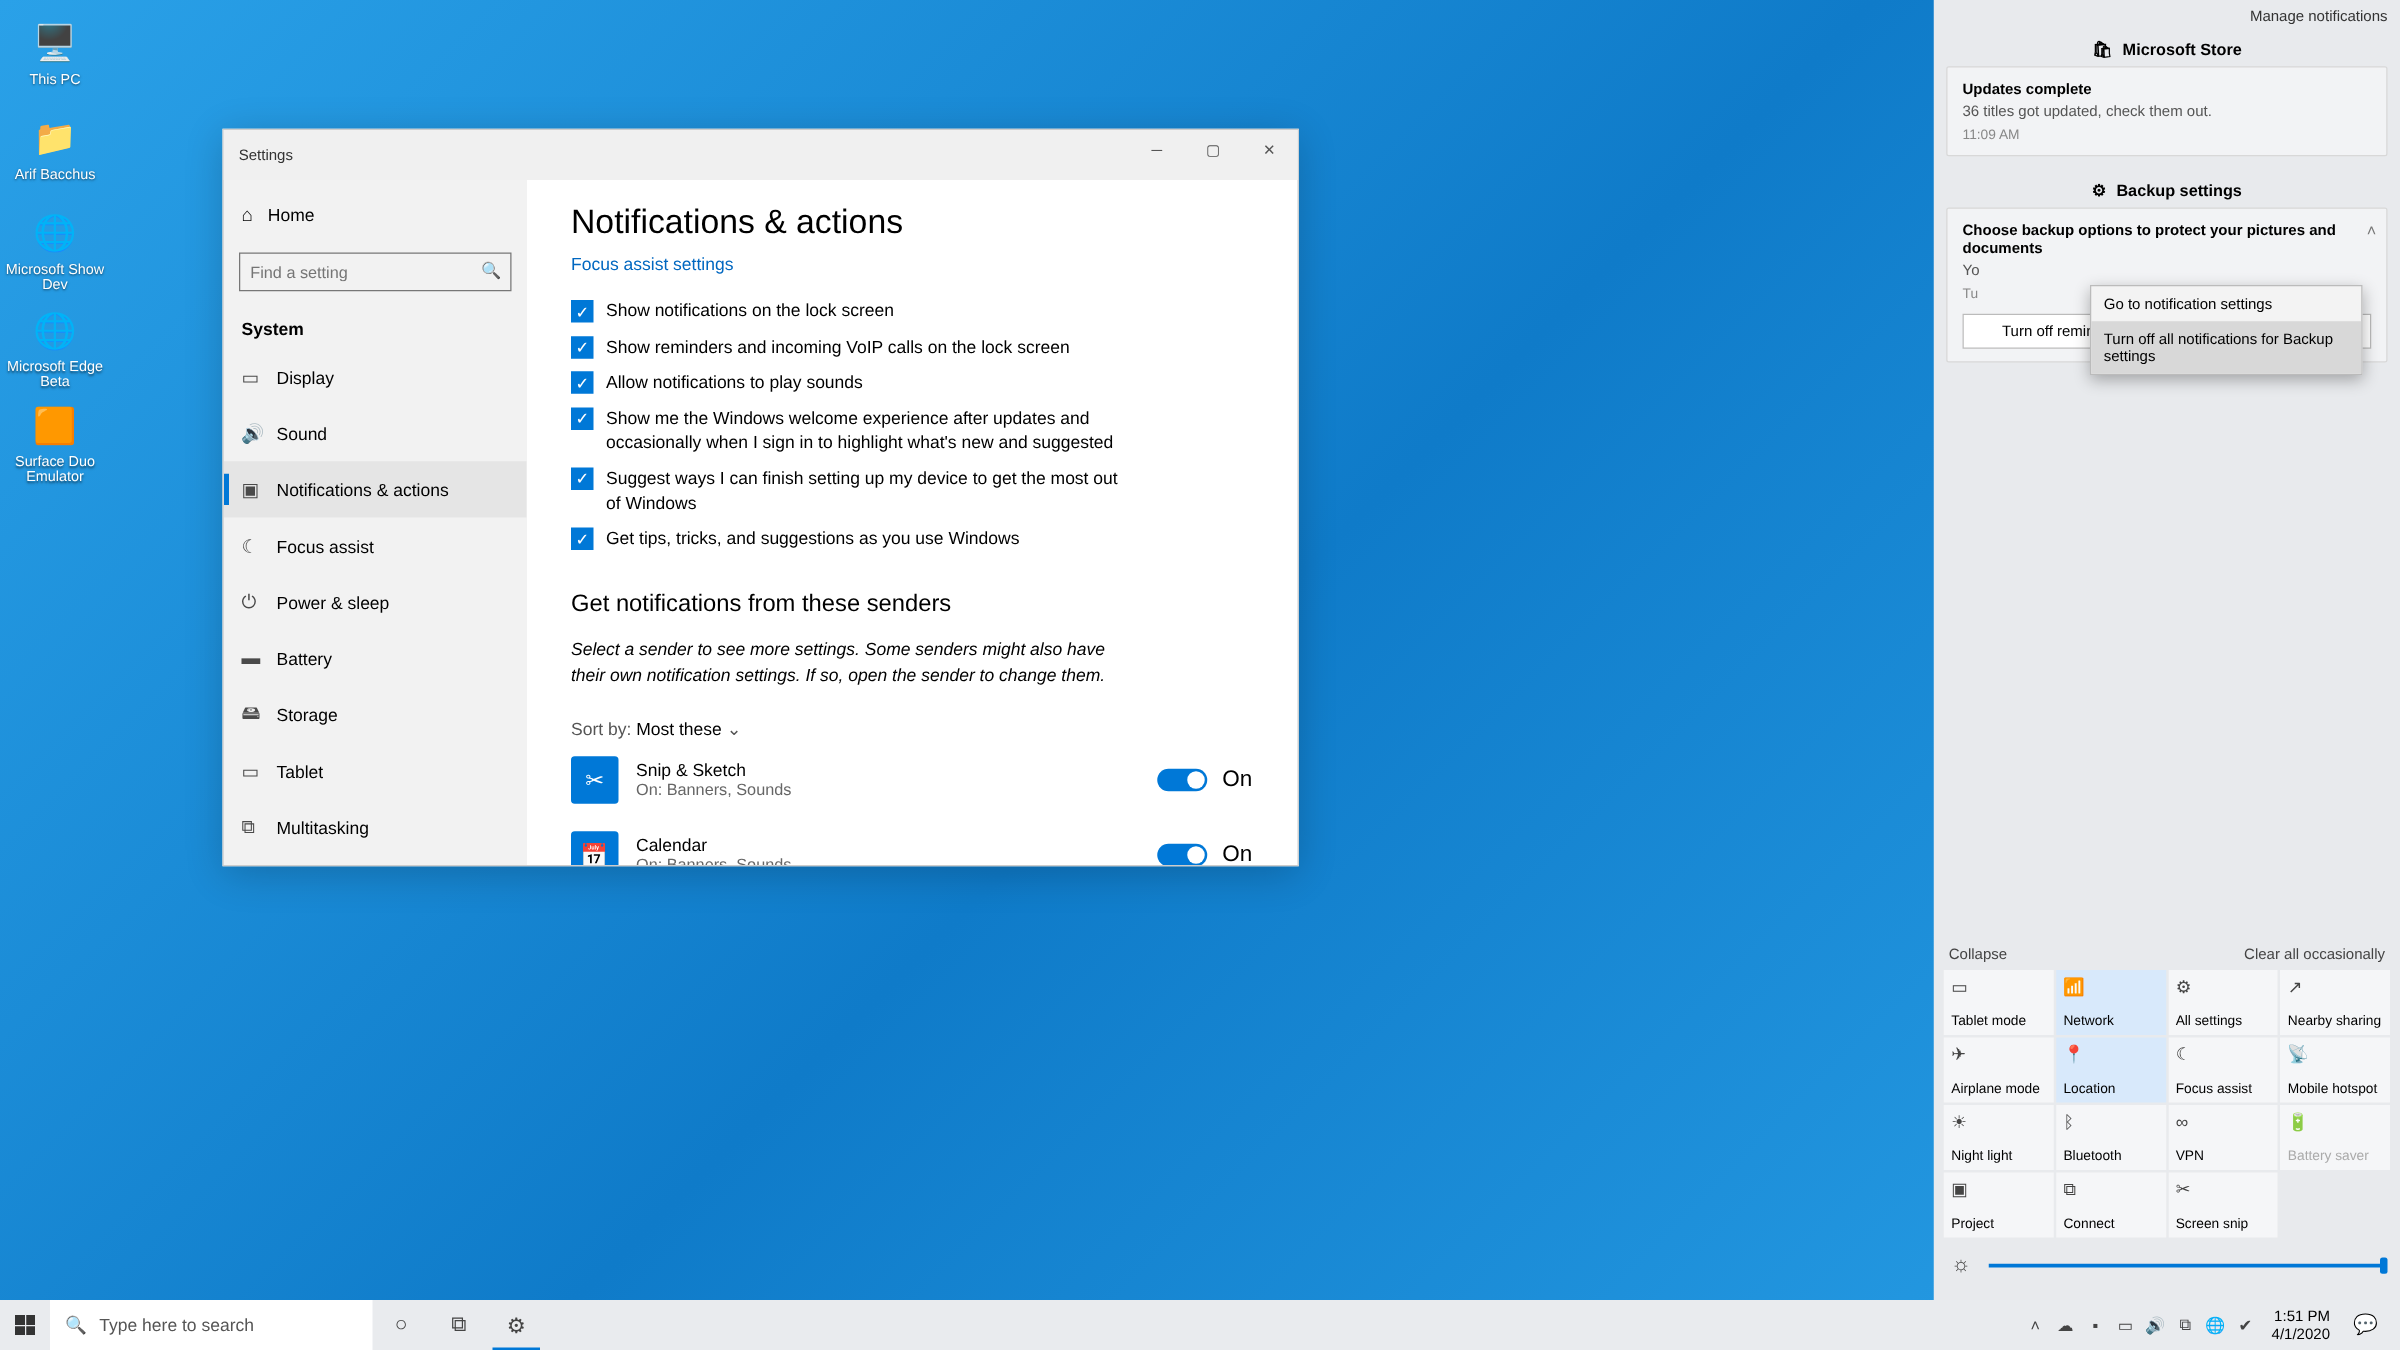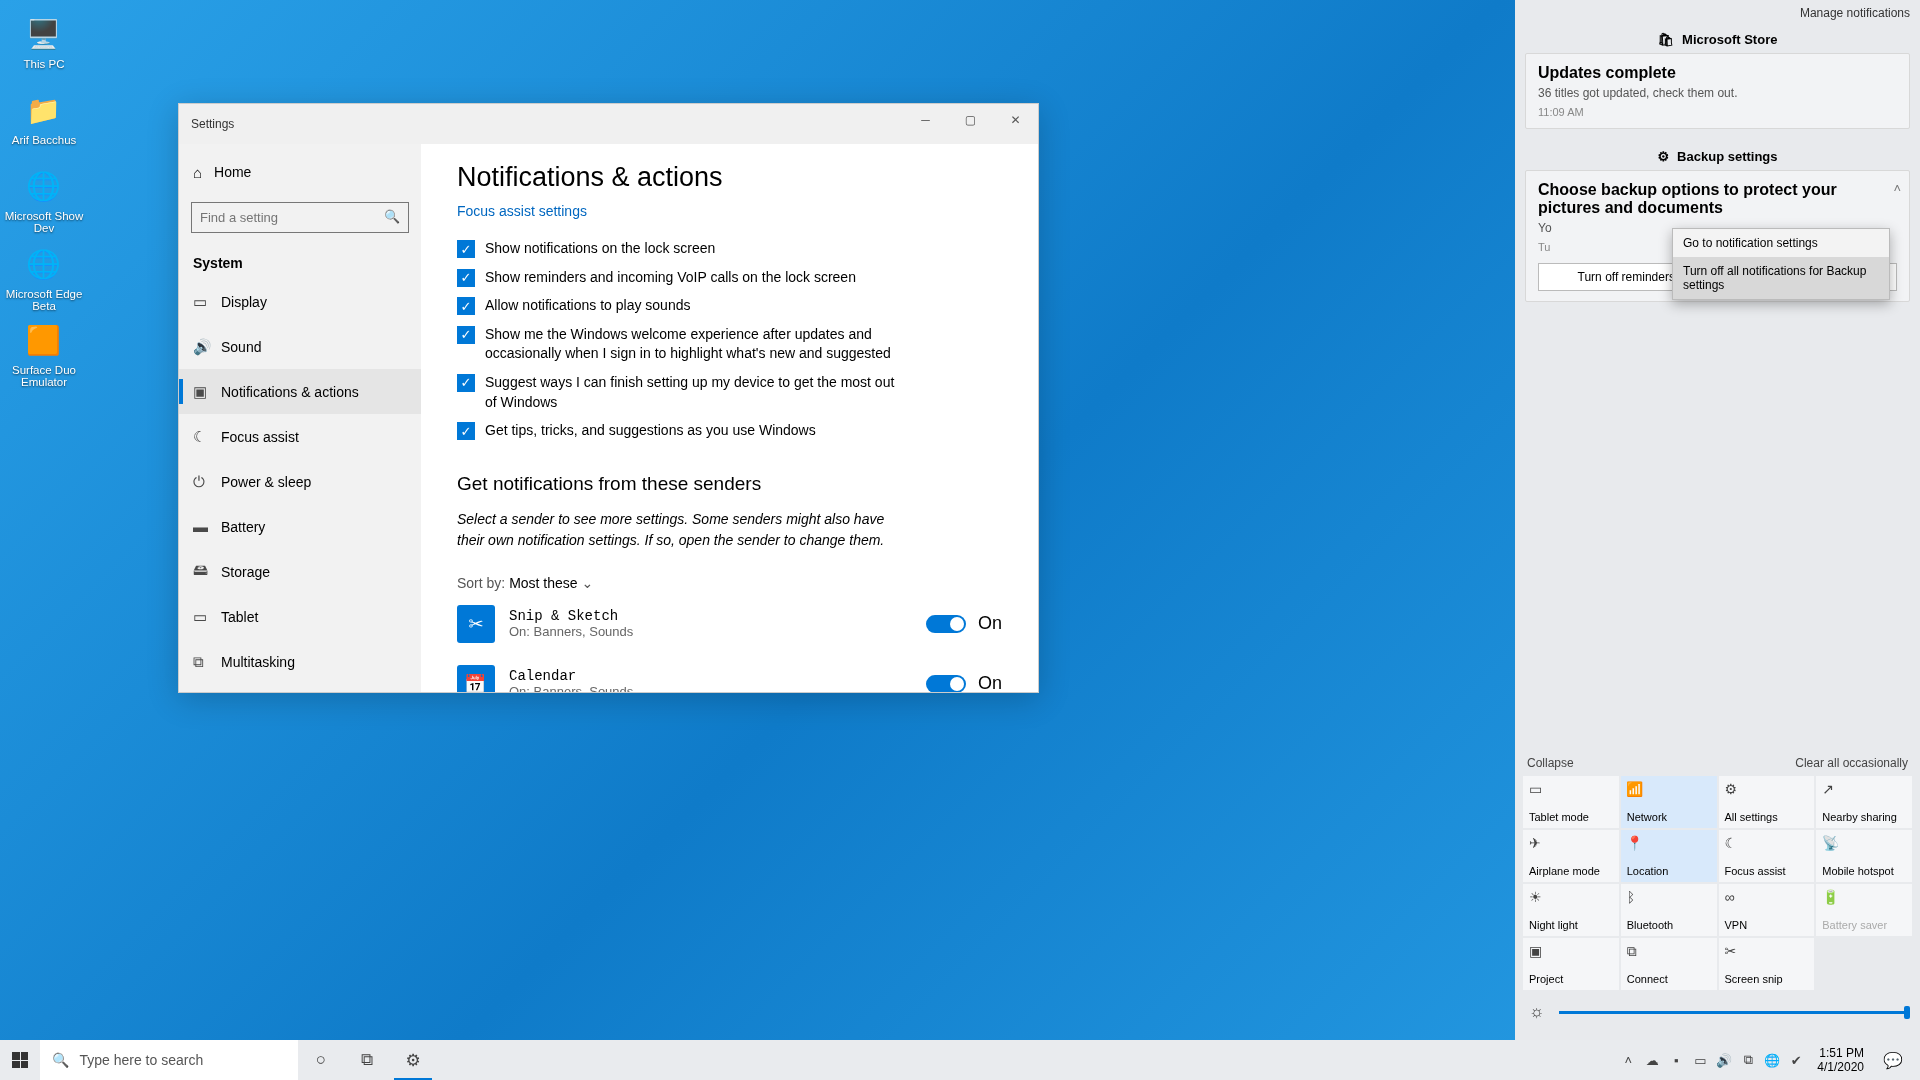--- a/index.html
+++ b/index.html
@@ -34,32 +34,32 @@
 .cb-row{display:flex;align-items:flex-start;margin:9px 0;}
 .cb{width:18px;height:18px;background:#0078d7;display:inline-flex;align-items:center;justify-content:center;color:#fff;font-size:13px;margin-right:10px;flex-shrink:0;margin-top:1px;}
 .cb-row span.txt{font-size:14px;line-height:1.4;max-width:420px;}
 .content h2{font-size:19px;font-weight:400;margin:32px 0 14px 0;}
 .desc{font-size:14px;line-height:1.5;max-width:440px;margin-bottom:24px;font-style:italic;}
 .sort{font-size:14px;color:#555;margin-bottom:14px;}
 .sort b{color:#000;font-weight:400;}
 .sender{display:flex;align-items:center;margin-bottom:22px;}
 .sender .sicon{width:38px;height:38px;background:#0078d7;border-radius:3px;display:flex;align-items:center;justify-content:center;color:#fff;font-size:18px;margin-right:14px;}
 .sender .info{flex:1;}
-.sender .name{font-size:14px;font-family:Liberation Mono, monospace;}
+.sender .name{font-size:14px;}
 .sender .sub{font-size:13px;color:#666;}
 .sender .toggle{width:40px;height:18px;background:#0078d7;border-radius:18px;position:relative;margin-right:12px;}
 .sender .toggle::after{content:'';position:absolute;right:2px;top:2px;width:14px;height:14px;background:#fff;border-radius:50%;}
 .sender .state{font-size:18px;}
 
-.ac{position:absolute;right:0;top:0;width:405px;height:1040px;background:#e8eaed;display:flex;flex-direction:column;}
+.ac{position:absolute;right:0;top:0;width:373px;height:1040px;background:#e8eaed;display:flex;flex-direction:column;}
 .ac-top{text-align:right;padding:6px 10px;font-size:12px;color:#333;}
 .notif-group{margin:0 10px 14px 10px;}
 .grp-head{display:flex;align-items:center;justify-content:center;font-size:13px;font-weight:600;padding:6px 0;gap:8px;}
 .notif-card{background:#f2f3f5;border:1px solid #d8d8d8;padding:10px 12px;border-radius:2px;position:relative;}
-.notif-card .title{font-size:16px;font-weight:600;margin-bottom:4px;}
+.notif-card .title{font-size:12px;font-weight:600;margin-bottom:4px;}
 .notif-card .sub{font-size:12px;color:#555;margin-bottom:6px;}
 .notif-card .time{font-size:11px;color:#888;}
 .notif-card .chev{position:absolute;right:8px;top:10px;color:#777;font-size:13px;}
 .notif-buttons{display:flex;gap:6px;margin-top:10px;}
 .nbtn{flex:1;background:#fff;border:1px solid #bbb;font-size:12px;padding:6px 4px;text-align:center;}
 .ctx-menu{position:absolute;right:30px;top:228px;width:218px;background:#f3f3f3;border:1px solid #bbb;box-shadow:0 4px 12px rgba(0,0,0,0.3);z-index:10;}
 .ctx-item{padding:7px 10px;font-size:12px;}
 .ctx-item.hov{background:#d8d8d8;}
 .ac-spacer{flex:1;}
 .ac-bot-links{display:flex;justify-content:space-between;padding:4px 12px;font-size:12px;color:#444;}

